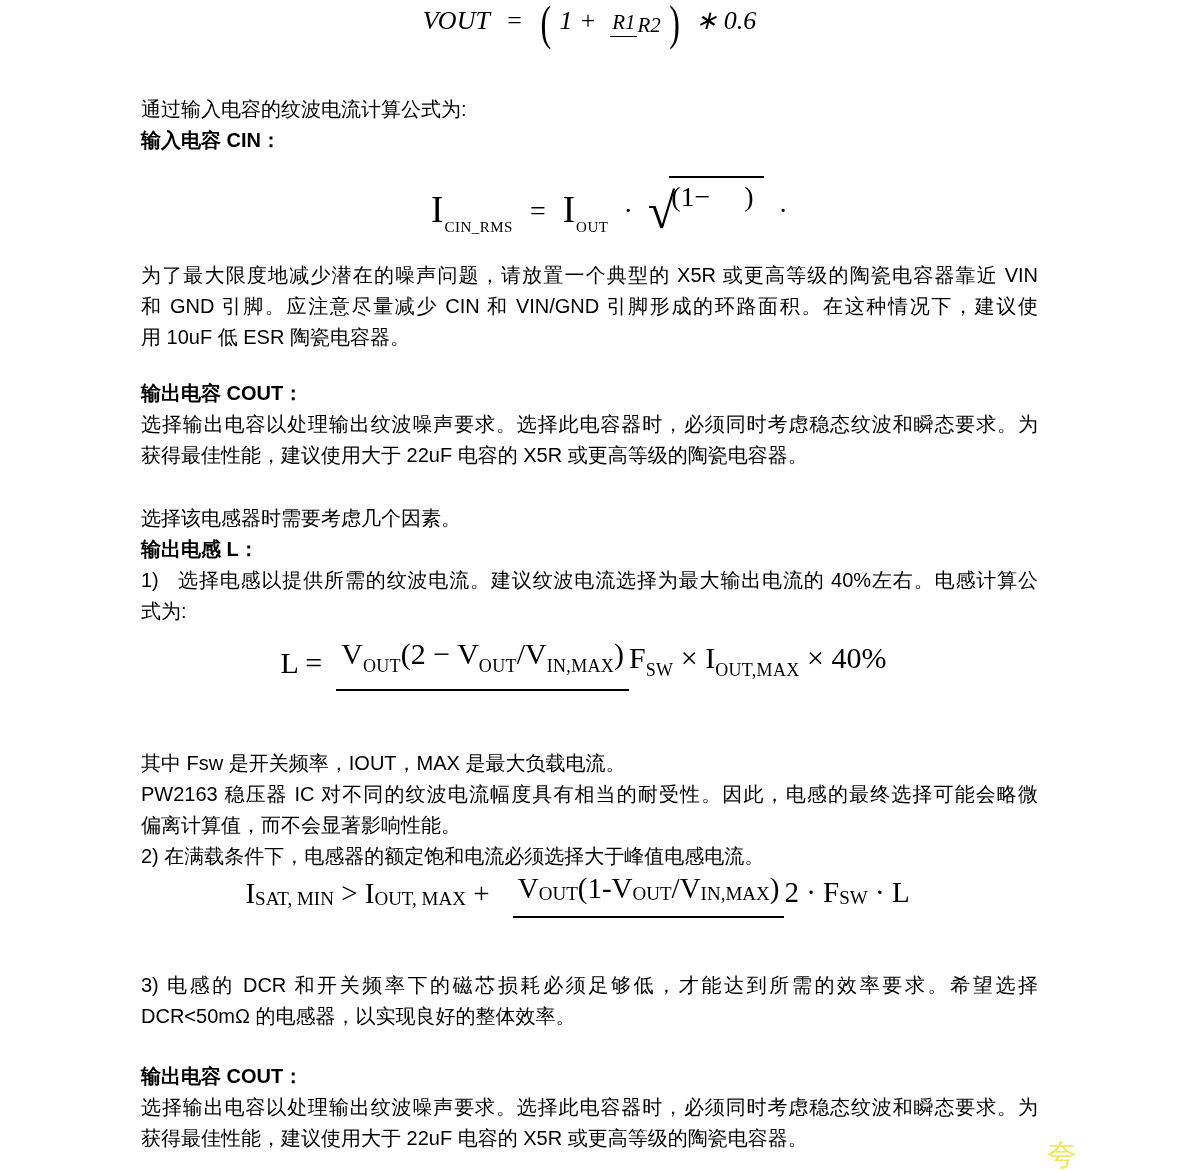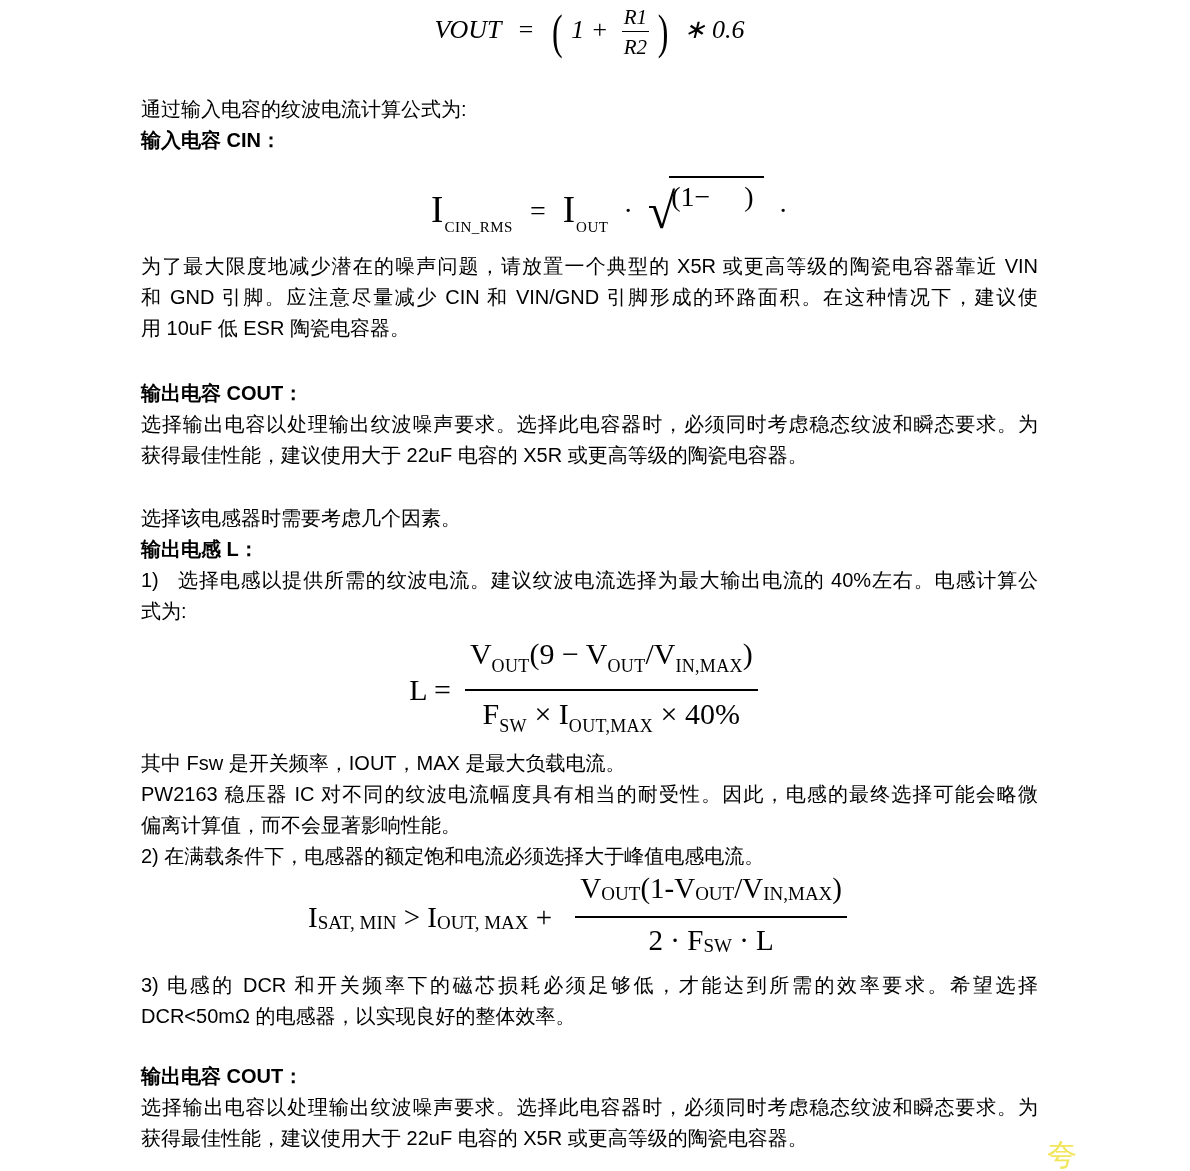--- a/index.html
+++ b/index.html
@@ -32,21 +32,20 @@
     width: 897px;
     display: flex;
     justify-content: center;
     font-family: "Liberation Serif", serif;
     color: #000000;
   }
   .fx { display: inline-block; white-space: nowrap; }
   .it { font-style: italic; }
   .frac {
     display: inline-flex;
-    flex-direction: column;
     align-items: center;
     vertical-align: middle;
     text-align: left;
   }
   .fnum { border-bottom: 2px solid #000; padding: 0 5px 3px 5px; }
   .fden { padding-top: 3px; }
   
   .f-vout { top: 5px; font-size: 26px; }
   .f-vout .feq { margin: 0 9px; }
   .f-vout .bigp { display: inline-block; font-size: 32px; transform: scaleY(1.5); vertical-align: middle; margin: 0 2px; }
@@ -113,21 +112,21 @@
     <span class="fx" style="transform:translateX(24px)">
       <span class="fi">I</span><span class="sb">CIN_RMS</span>
       <span class="feq">=</span>
       <span class="fi">I</span><span class="sb">OUT</span>
       <span class="fdot">·</span>
       <span class="radsign">√</span><span class="radbody"><span>(1−</span><span class="radgap"></span><span>)</span></span>
       <span class="fdot">·</span>
     </span>
   </div>
 
-  <div class="tblock" style="top:251px">
+  <div class="tblock" style="top:260px">
     <div class="tline jline">为了最大限度地减少潜在的噪声问题，请放置一个典型的 X5R 或更高等级的陶瓷电容器靠近 VIN</div>
     <div class="tline jline">和 GND 引脚。应注意尽量减少 CIN 和 VIN/GND 引脚形成的环路面积。在这种情况下，建议使</div>
     <div class="tline">用 10uF 低 ESR 陶瓷电容器。</div>
   </div>
 
   <div class="tblock" style="top:378px">
     <div class="tline heading">输出电容 COUT：</div>
     <div class="tline jline">选择输出电容以处理输出纹波噪声要求。选择此电容器时，必须同时考虑稳态纹波和瞬态要求。为</div>
     <div class="tline">获得最佳性能，建议使用大于 22uF 电容的 X5R 或更高等级的陶瓷电容器。</div>
   </div>
@@ -135,21 +134,21 @@
   <div class="tblock" style="top:503px">
     <div class="tline">选择该电感器时需要考虑几个因素。</div>
     <div class="tline heading">输出电感 L：</div>
     <div class="tline jline">1)   选择电感以提供所需的纹波电流。建议纹波电流选择为最大输出电流的 40%左右。电感计算公</div>
     <div class="tline">式为:</div>
   </div>
 
   <div class="formula f-l">
     <span class="fx" style="transform:translateX(-6px)">
       <span class="lhs"><span>L</span> <span>=</span></span><span class="frac">
-          <span class="fnum"><span>V</span><span class="sb">OUT</span><span>(9 − V</span><span class="sb">OUT</span><span>/V</span><span class="sb">IN,MAX</span><span>)</span></span>
+          <span class="fnum"><span>V</span><span class="sb">OUT</span><span>(2 − V</span><span class="sb">OUT</span><span>/V</span><span class="sb">IN,MAX</span><span>)</span></span>
           <span class="fden"><span>F</span><span class="sb">SW</span><span> × I</span><span class="sb">OUT,MAX</span><span> × 40%</span></span>
         </span>
     </span>
   </div>
 
   <div class="tblock" style="top:748px">
     <div class="tline">其中 Fsw 是开关频率，IOUT，MAX 是最大负载电流。</div>
     <div class="tline jline">PW2163 稳压器 IC 对不同的纹波电流幅度具有相当的耐受性。因此，电感的最终选择可能会略微</div>
     <div class="tline">偏离计算值，而不会显著影响性能。</div>
     <div class="tline">2) 在满载条件下，电感器的额定饱和电流必须选择大于峰值电感电流。</div>

